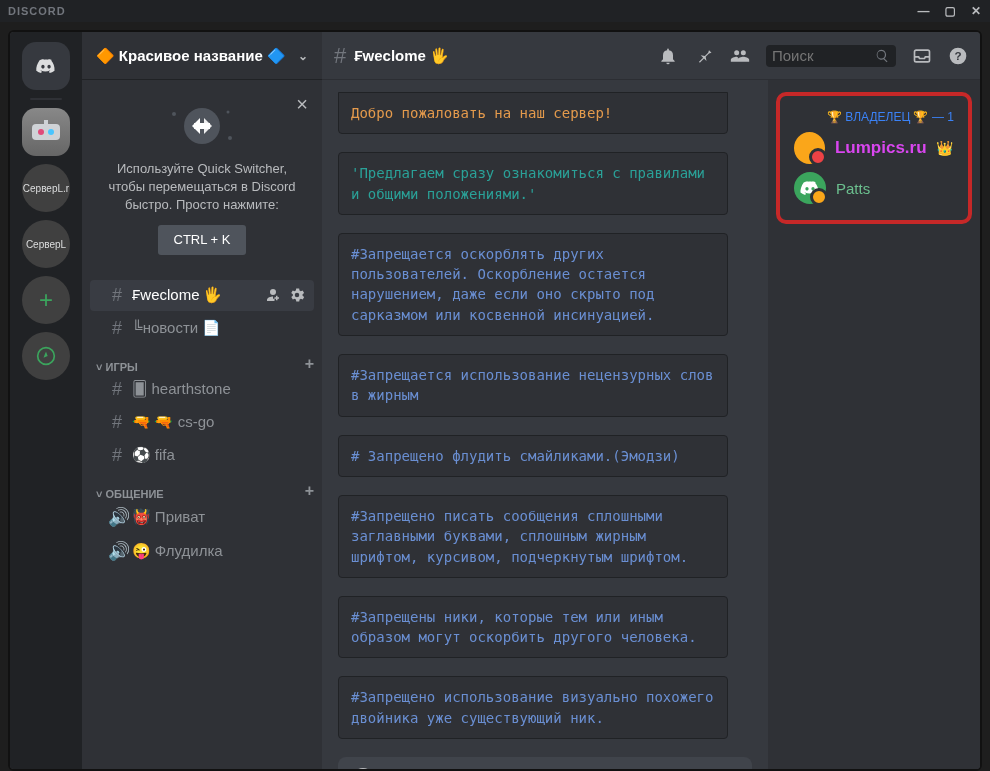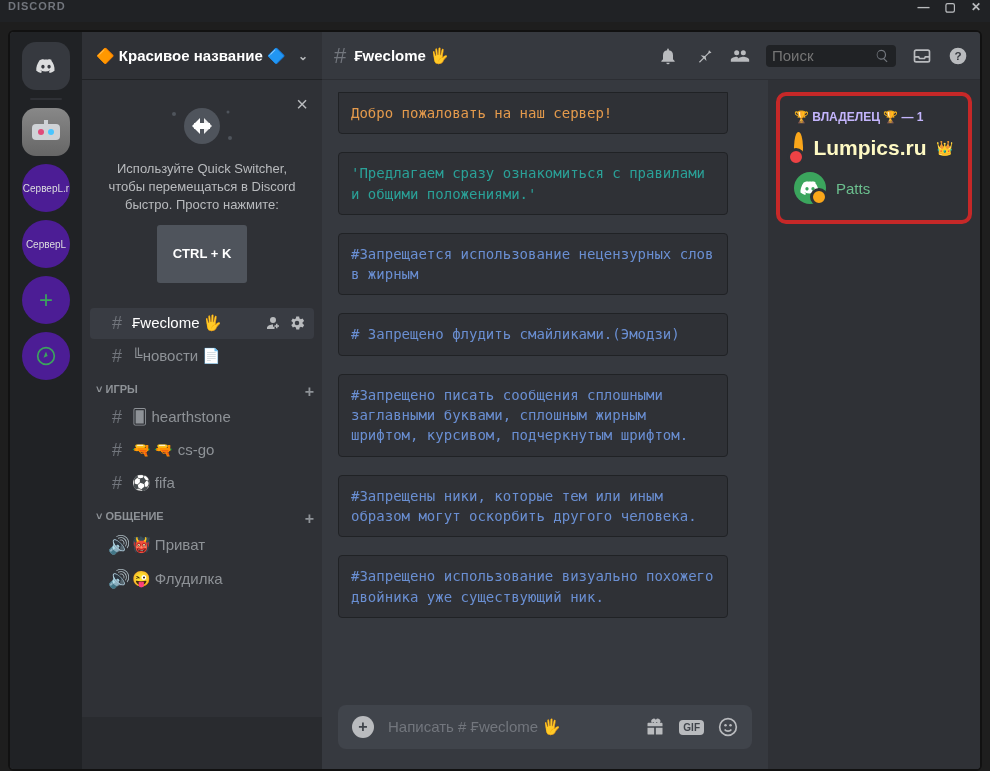--- a/index.html
+++ b/index.html
@@ -1,46 +1,46 @@
 <!DOCTYPE html>
 <html><head>
 <meta charset="utf-8">
 <style>
 * { margin: 0; padding: 0; box-sizing: border-box; font-family: "Whitney", "Helvetica Neue", Helvetica, Arial, sans-serif; }
 body { width: 990px; height: 771px; background: #1e1e1e; overflow: hidden; position: relative; }
 
 
-.titlebar { height: 22px; background: #202225; display: flex; align-items: flex-start; padding: 0 8px; letter-spacing: 1px; font-size: 11px; color: #72767d; font-weight: 700; justify-content: space-between; }
+.titlebar { height: 22px; background: #202225; display: flex; align-items: center; padding: 0 8px; letter-spacing: 1px; font-size: 11px; color: #72767d; font-weight: 700; justify-content: space-between; }
 .titlebar .winbtns { display: flex; gap: 14px; font-size: 12px; color: #b9bbbe; }
 .titlebar .winbtns span { cursor: pointer; }
 
 .frame { margin: 8px; border: 2px solid #111; border-radius: 6px; height: calc(100% - 30px); display: flex; flex-direction: column; overflow: hidden; }
 
 
 .main { flex: 1; display: flex; background: #36393f; }
 
 
 .servers { width: 72px; background: #202225; display: flex; flex-direction: column; align-items: center; padding-top: 10px; gap: 8px; }
-.srv { width: 48px; height: 48px; border-radius: 50%; background: #4c1d95; display: flex; align-items: center; justify-content: center; color: #dcddde; font-size: 18px; cursor: pointer; }
+.srv { width: 48px; height: 48px; border-radius: 50%; background: #404040; display: flex; align-items: center; justify-content: center; color: #dcddde; font-size: 18px; cursor: pointer; }
 .srv.home { border-radius: 14px; background: #36393f; }
 .srv.bot { border-radius: 14px; }
 .srv.txt { font-size: 10px; color: #dcddde; }
 .srv.add { color: #3ba55d; font-size: 24px; }
 .srv.compass { color: #3ba55d; }
 .guild-sep { width: 32px; height: 2px; background: #2f3136; border-radius: 1px; }
 
 
 .channels { width: 240px; background: #2f3136; display: flex; flex-direction: column; }
 .server-head { height: 48px; border-bottom: 1px solid #202225; display: flex; align-items: center; padding: 0 14px; color: #fff; font-weight: 600; font-size: 15px; justify-content: space-between; cursor: pointer; }
 .server-head .chev { color: #b9bbbe; font-size: 12px; }
 .qs { margin: 8px; padding: 14px 12px 16px; position: relative; color: #b9bbbe; font-size: 13px; text-align: center; line-height: 1.4; }
 .qs .close { position: absolute; right: 6px; top: 2px; font-size: 20px; color: #b9bbbe; cursor: pointer; }
 .qs .art { height: 48px; display: flex; align-items: center; justify-content: center; margin-bottom: 10px; }
-.qs .btn { margin-top: 10px; display: inline-block; background: #4f545c; color: #fff; padding: 20px 16px; border-radius: 3px; font-size: 13px; font-weight: 700; cursor: pointer; }
-.cat { padding: 10px 8px 0 14px; display: flex; justify-content: space-between; align-items: flex-start; color: #8e9297; font-size: 11px; font-weight: 600; cursor: pointer; }
+.qs .btn { margin-top: 10px; display: inline-block; background: #4f545c; color: #fff; padding: 6px 16px; border-radius: 3px; font-size: 13px; font-weight: 400; cursor: pointer; }
+.cat { padding: 10px 8px 0 14px; display: flex; justify-content: space-between; align-items: flex-end; color: #8e9297; font-size: 11px; font-weight: 600; cursor: pointer; }
 .cat .plus { font-size: 16px; cursor: pointer; }
 .ch { padding: 5px 8px 5px 18px; display: flex; align-items: center; gap: 6px; color: #8e9297; border-radius: 4px; margin: 1px 8px; cursor: pointer; font-size: 15px; }
 .ch .hash, .ch .vicon { color: #72767d; font-size: 18px; width: 18px; text-align: center; }
 .ch.sel { background: #393c43; color: #fff; }
 .ch .chtools { margin-left: auto; display: flex; gap: 6px; color: #b9bbbe; font-size: 14px; }
 
 .userbar { margin-top: auto; height: 52px; background: #292b2f; display: flex; align-items: center; padding: 0 8px; gap: 8px; }
 
 
 .chat { flex: 1; display: flex; flex-direction: column; background: #36393f; min-width: 0; }
@@ -59,29 +59,29 @@
 
 .chatinput { margin: 0 16px 20px; background: #40444b; border-radius: 8px; height: 44px; display: flex; align-items: center; padding: 0 14px; gap: 14px; color: #b9bbbe; }
 .chatinput .plus { width: 22px; height: 22px; border-radius: 50%; background: #b9bbbe; color: #40444b; display: flex; align-items: center; justify-content: center; font-weight: 700; cursor: pointer; }
 .chatinput .ph { flex: 1; color: #72767d; font-size: 15px; }
 .chatinput .ricons { display: flex; gap: 14px; align-items: center; font-size: 18px; }
 .gif-badge { font-size: 10px; font-weight: 700; background: #b9bbbe; color: #40444b; padding: 2px 4px; border-radius: 4px; }
 
 
 .members { width: 212px; background: #2f3136; padding: 12px 8px; position: relative; }
 .mh-box { border: 4px solid #c62828; border-radius: 10px; padding: 6px 8px 12px; }
-.role-head { color: #c4b5fd; font-size: 12px; font-weight: 700; padding: 8px 6px 4px; }
+.role-head { color: #3b82f6; font-size: 12px; font-weight: 400; padding: 8px 6px 4px; text-align: right; }
 .member { display: flex; align-items: center; gap: 10px; padding: 4px 6px; border-radius: 4px; cursor: pointer; }
 .member .mav { width: 32px; height: 32px; border-radius: 50%; position: relative; }
 .member .mav.av1 { background: #faa61a; }
 .member .mav.av2 { background: #3ba55d; display:flex;align-items:center;justify-content:center;color:#fff;font-size:16px; }
 .member .mav::after { content: ''; position: absolute; right: -2px; bottom: -2px; width: 12px; height: 12px; border-radius: 50%; border: 3px solid #2f3136; }
 .member .mav.dnd::after { background: #ed4245; }
 .member .mav.idle::after { background: #faa61a; }
-.member .mname.owner { color: #fef9c3; font-weight: 600; font-size: 21px; }
+.member .mname.owner { color: #d946ef; font-weight: 600; font-size: 17px; }
 .member .mname.admin { color: #6bbf8e; font-size: 15px; }
 .member .crown { color: #faa61a; font-size: 14px; }
 
 
 svg { display: block; }
 .ico { width: 20px; height: 20px; fill: currentColor; cursor: pointer; }
 .ico18 { width: 18px; height: 18px; fill: currentColor; cursor: pointer; }
 
 .scroller::-webkit-scrollbar { display: none; }
 
@@ -232,20 +232,21 @@
               <text x="12" y="17" text-anchor="middle" font-size="14" fill="#36393f" font-weight="700">?</text>
             </svg>
     </div>
   </div>
 
   <div style="flex:1;display:flex;min-height:0;">
     <div style="flex:1;display:flex;flex-direction:column;min-width:0;">
       <div class="scroller">
         <div class="codebox c-orange" style="margin-top:0;border-top-left-radius:0;border-top-right-radius:0;">Добро пожаловать на наш сервер!</div>
         <div class="codebox c-teal">'Предлагаем сразу ознакомиться с правилами и общими положениями.'</div>
+        <div class="codebox c-blue">#Запрещается оскорблять других пользователей. Оскорбление остается нарушением, даже если оно скрыто под сарказмом или косвенной инсинуацией.</div>
         <div class="codebox c-blue">#Запрещается использование нецензурных слов в жирным</div>
         <div class="codebox c-blue"># Запрещено флудить смайликами.(Эмодзи)</div>
         <div class="codebox c-blue">#Запрещено писать сообщения сплошными заглавными буквами, сплошным жирным шрифтом, курсивом, подчеркнутым шрифтом.</div>
         <div class="codebox c-blue">#Запрещены ники, которые тем или иным образом могут оскорбить другого человека.</div>
         <div class="codebox c-blue">#Запрещено использование визуально похожего двойника уже существующий ник.</div>
       </div>
       <div class="chatinput">
         <div class="plus">+</div>
         <div class="ph">Написать # ₣weclome 🖐</div>
         <div class="ricons">

